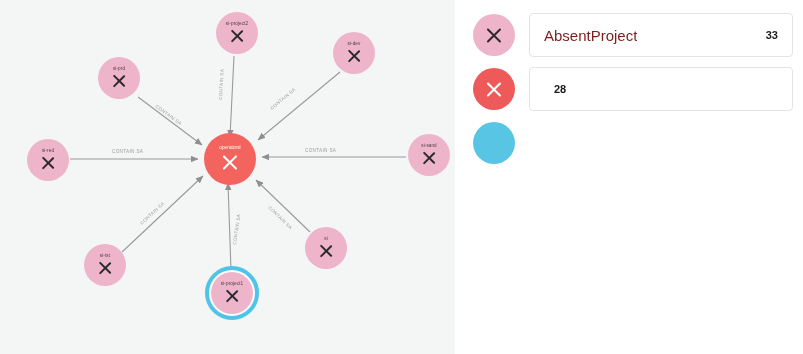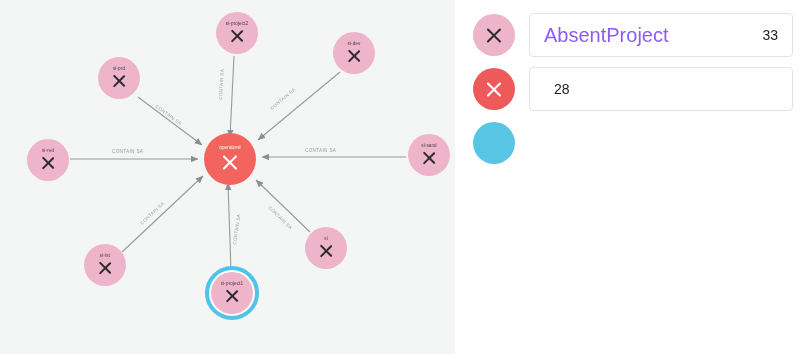--- a/index.html
+++ b/index.html
@@ -142,29 +142,29 @@
     border: 1px solid #e3e3e3;
     border-radius: 4px;
     background: #ffffff;
     display: flex;
     align-items: center;
     justify-content: space-between;
     padding: 0 14px;
     box-sizing: border-box;
   }
   .legend-name {
-    font-size: 20px;
-    color: #8b5cf6;
+    font-size: 15px;
+    color: #7f1d1d;
     white-space: nowrap;
     overflow: hidden;
     text-overflow: ellipsis;
   }
   .legend-count {
-    font-size: 14px;
-    font-weight: normal;
+    font-size: 11px;
+    font-weight: bold;
     color: #1b1b1b;
     margin-left: 10px;
     flex: 0 0 auto;
   }
   .legend-count:empty { display: none; }
 </style>
 </head>
 <body>
 
 <div id="app">

